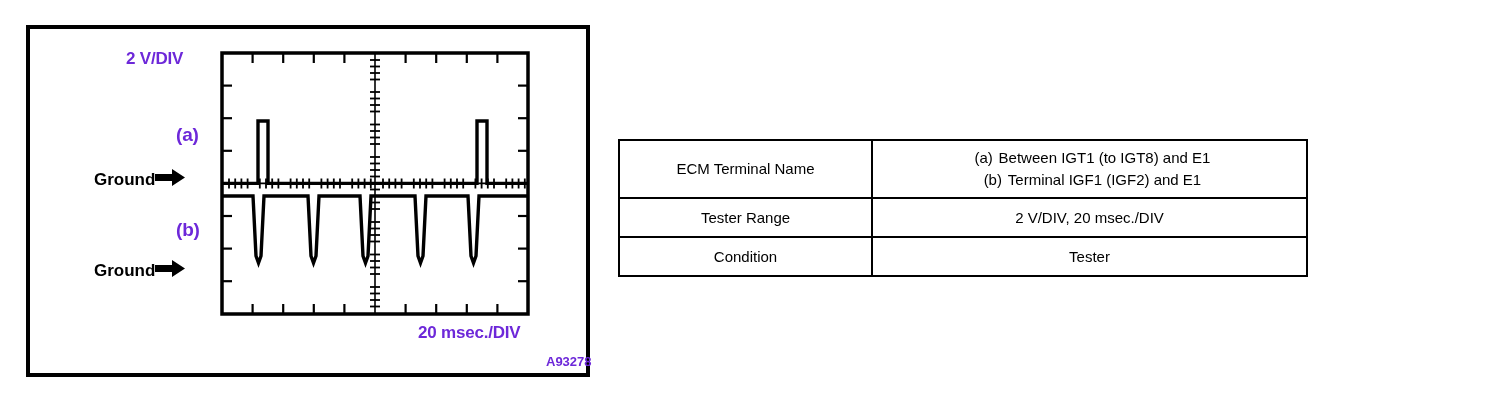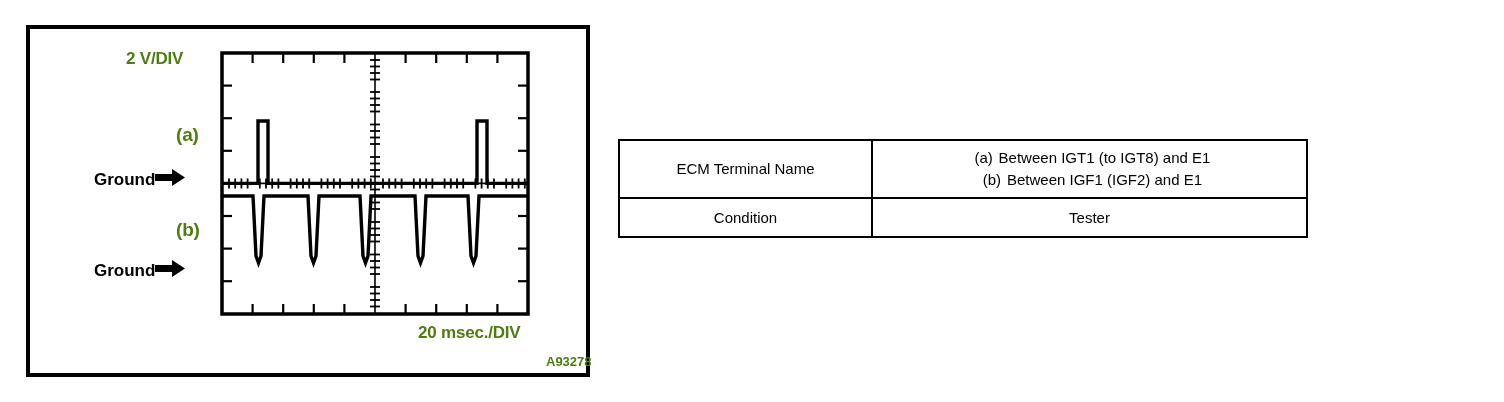--- a/index.html
+++ b/index.html
@@ -27,21 +27,21 @@
     background: #fff;
     box-sizing: border-box;
   }
 
   .fig-label {
     position: absolute;
     font-size: 17px;
     font-weight: bold;
     letter-spacing: -0.2px;
     white-space: nowrap;
-    color: #4d7c0f;
+    color: #6d28d9;
   }
 
   #label-vdiv   { left: 96px;  top: 20px; }
   #label-a      { left: 146px; top: 95px;  font-size: 19px; }
   #label-b      { left: 146px; top: 190px; font-size: 19px; }
   #label-msec   { left: 388px; top: 294px; }
   #label-code   { left: 516px; top: 325px; font-size: 13px; letter-spacing:0px;text-align:right;}
 
   .ground-row {
     position: absolute;
@@ -276,22 +276,26 @@
 
 <table id="spec-table">
   <tbody>
     <tr class="row-terminal">
       <td class="label-cell">ECM Terminal Name</td>
       <td class="value-cell">
         <span class="term-line">
           <span class="term-tag">(a)</span><span>Between IGT1 (to IGT8) and E1</span>
         </span>
         <span class="term-line">
-          <span class="term-tag">(b)</span><span>Between IGF1 (IGF2) and E1</span>
+          <span class="term-tag">(b)</span><span>Terminal IGF1 (IGF2) and E1</span>
         </span>
       </td>
+    </tr>
+    <tr class="row-range">
+      <td class="label-cell">Tester Range</td>
+      <td class="value-cell">2 V/DIV, 20 msec./DIV</td>
     </tr>
     <tr class="row-condition">
       <td class="label-cell">Condition</td>
       <td class="value-cell">Tester</td>
     </tr>
   </tbody>
 </table>
 
 </body></html>

